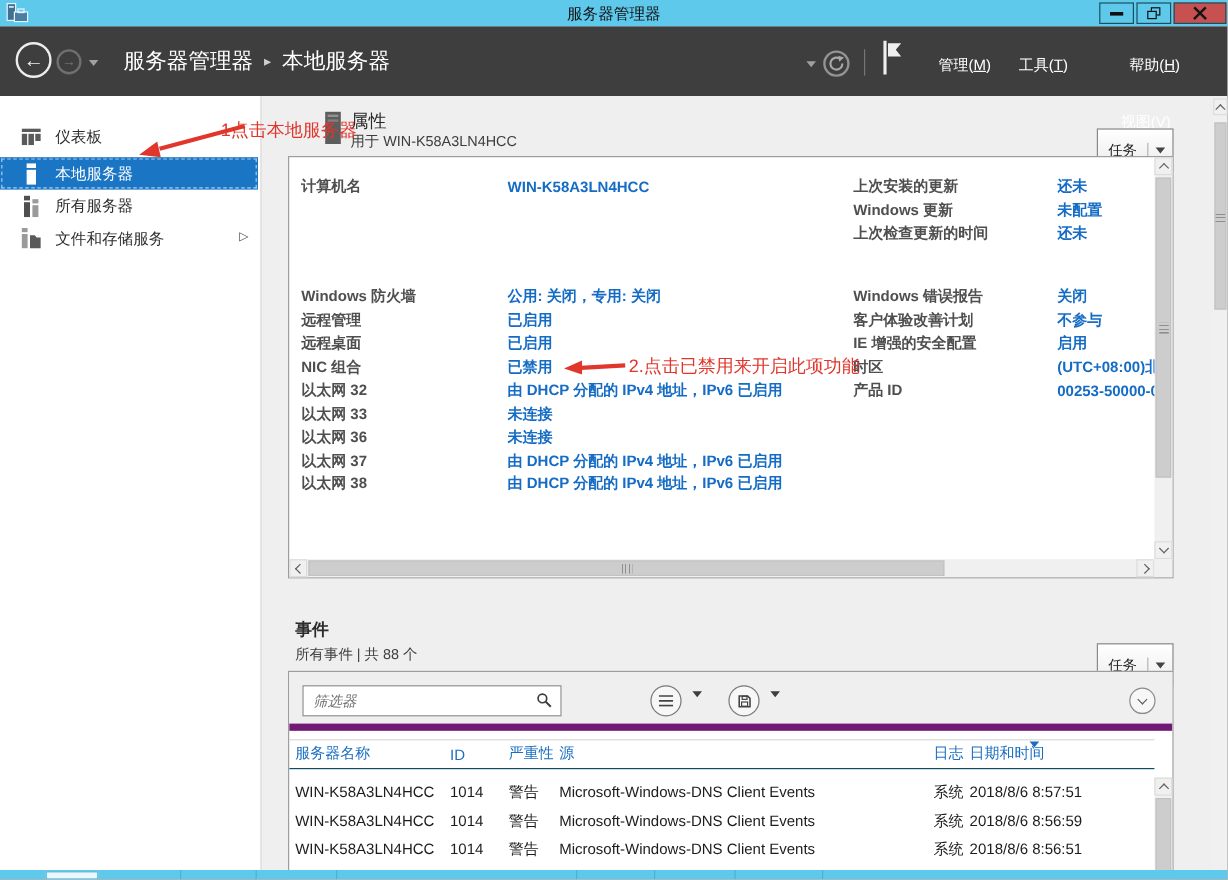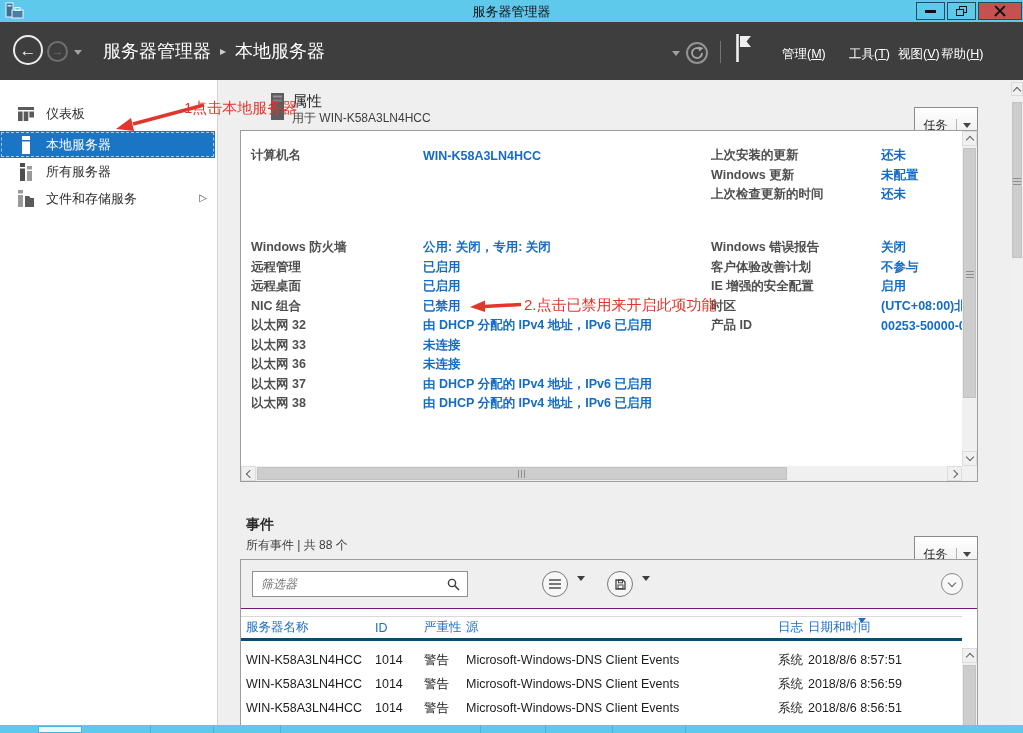--- a/index.html
+++ b/index.html
@@ -35,21 +35,21 @@
   #breadcrumb{position:absolute;left:103px;top:0;height:58px;display:flex;align-items:center;}
   .crumb{font-size:18px;color:#ffffff;}
   .crumb-sep{font-size:12px;color:#cfcfcf;margin:0 9px;}
   #nav-caret2{position:absolute;left:672px;top:29px;}
   #refresh-btn{position:absolute;left:686px;top:20px;width:22px;height:22px;border:2px solid #939393;
                border-radius:50%;box-sizing:border-box;display:flex;align-items:center;justify-content:center;}
   #nav-divider{position:absolute;left:720px;top:19px;width:1px;height:22px;background:#757575;}
   #flag-btn{position:absolute;left:735px;top:11px;}
   .menu{position:absolute;top:24px;font-size:12.5px;color:#ffffff;}
   .menu .ul{text-decoration:underline;}
-  #menu-manage{left:782px;} #menu-tools{left:849px;} #menu-view{left:898px;} #menu-help{left:941px;}
+  #menu-manage{left:782px;} #menu-tools{left:849px;} #menu-view{left:934px;margin-top:48px;} #menu-help{left:941px;}
 
   
   #sidebar{position:absolute;left:0;top:80px;width:218px;height:645px;background:#ffffff;border-right:1px solid #d4d4d4;box-sizing:border-box;}
   .side-item{position:absolute;left:0;width:215px;height:27px;display:flex;align-items:center;font-size:13px;color:#2e2e2e;}
   .side-ico{width:18px;margin-left:17px;margin-right:11px;display:flex;justify-content:center;}
   .side-item.selected{background:#1a75c5;color:#ffffff;outline:1px dashed #a9cdec;outline-offset:-2px;}
   .expand-arrow{position:absolute;right:8px;top:7px;color:#4a4a4a;font-size:10px;}
 
   
   .sec-title{position:absolute;font-size:15px;color:#2b2b2b;}
@@ -78,35 +78,35 @@
   .sb-track{background:#f0f0f0;}
   .sb-btn{background:#f0f0f0;border:1px solid #dcdcdc;box-sizing:border-box;display:flex;align-items:center;justify-content:center;}
   .sb-thumb{background:#cdcdcd;border:1px solid #c2c2c2;box-sizing:border-box;display:flex;align-items:center;justify-content:center;}
   .chev{display:inline-block;width:5px;height:5px;border-left:1.5px solid #606060;border-bottom:1.5px solid #606060;}
   .chev.up{transform:rotate(135deg);margin-top:3px;} .chev.down{transform:rotate(-45deg);margin-bottom:3px;}
   .chev.left{transform:rotate(45deg);margin-left:2px;} .chev.right{transform:rotate(-135deg);margin-right:2px;}
   .vgrip{width:8px;height:9px;background:repeating-linear-gradient(0deg,#8f8f8f 0 1px,transparent 1px 3px);}
   .hgrip{width:9px;height:8px;background:repeating-linear-gradient(90deg,#8f8f8f 0 1px,transparent 1px 3px);}
 
   
-  #ev-toolbar{position:absolute;left:0;top:0;width:736px;height:49px;background:#efefef;border-bottom:1px solid #701a75;box-sizing:border-box;}
+  #ev-toolbar{position:absolute;left:0;top:0;width:736px;height:49px;background:#efefef;border-bottom:6px solid #701a75;box-sizing:border-box;}
   #filter-input{position:absolute;left:11px;top:11px;width:216px;height:26px;box-sizing:border-box;border:1px solid #8f8f8f;
                 font-size:12px;padding:0 24px 0 8px;font-family:inherit;color:#222;}
   #filter-input::placeholder{font-style:italic;color:#6e6e6e;}
   #filter-search-icon{position:absolute;left:206px;top:17px;}
   .circ-btn{position:absolute;width:26px;height:26px;border:1.5px solid #767676;border-radius:50%;box-sizing:border-box;
             display:flex;align-items:center;justify-content:center;background:#f7f7f7;}
   .tool-caret{position:absolute;top:21px;}
   .tool-caret .caret{border-top-color:#3d3d3d;}
   #ev-collapse{position:absolute;left:700px;top:13px;width:22px;height:22px;border:1.5px solid #8a8a8a;border-radius:50%;
                box-sizing:border-box;display:flex;align-items:center;justify-content:center;background:#f7f7f7;}
 
   
   #ev-header{position:absolute;left:0;top:56px;width:721px;height:25px;display:flex;align-items:center;
-             border-top:1px solid #d9d9d9;border-bottom:3px solid #0c4a6e;box-sizing:border-box;font-size:12.5px;color:#1b6ec2;}
+             border-top:1px solid #d9d9d9;border-bottom:1px solid #0c4a6e;box-sizing:border-box;font-size:12.5px;color:#1b6ec2;}
   .col{padding-left:5px;box-sizing:border-box;flex:none;overflow:hidden;white-space:nowrap;}
   .c0{width:129px;} .c1{width:49px;} .c2{width:42px;} .c3{width:312px;} .c4{width:30px;} .c5{width:159px;}
   #sort-caret{position:absolute;left:617px;top:58px;border-top-color:#1b6ec2;border-left-width:4px;border-right-width:4px;}
   #ev-rows{position:absolute;left:0;top:88px;width:721px;}
   .ev-row{display:flex;align-items:center;height:24px;font-size:12.5px;color:#1c1c1c;}
 
   
   #win-sb{position:absolute;left:1011px;top:82px;width:12px;height:643px;background:#f0f0f0;}
 
   

